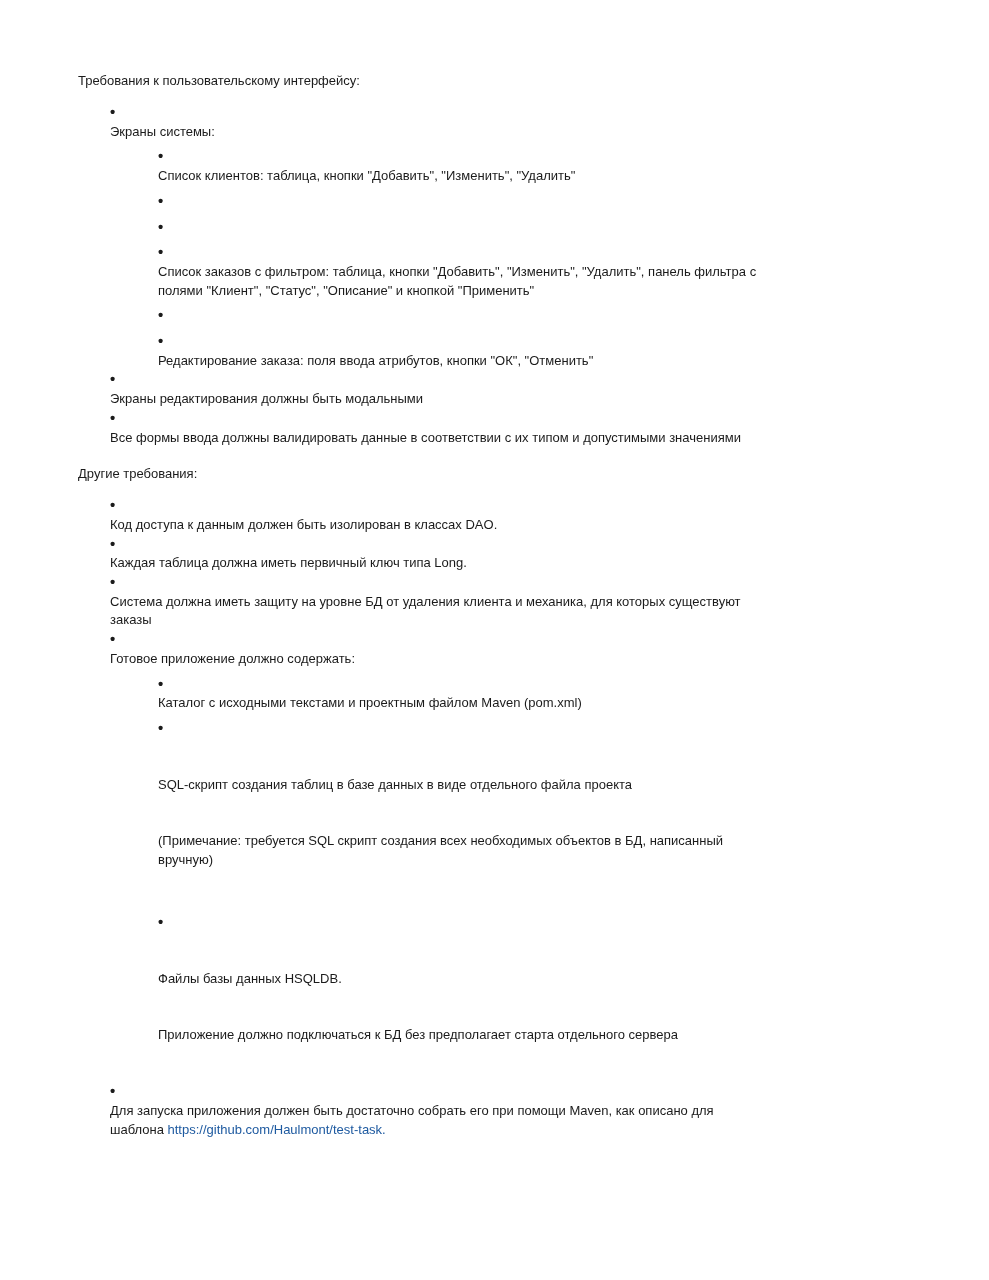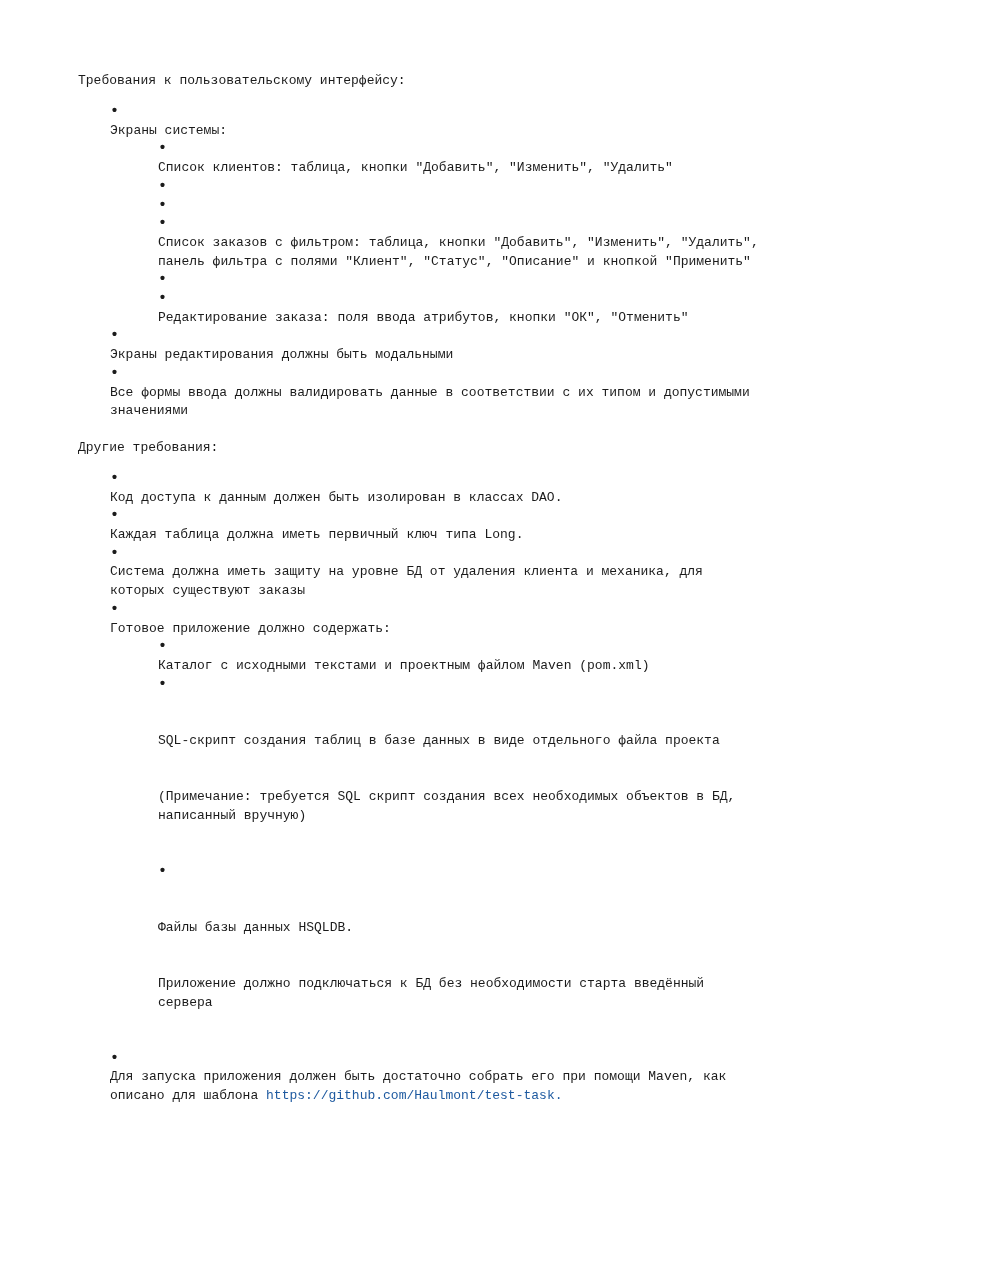--- a/index.html
+++ b/index.html
@@ -13,41 +13,40 @@
     font-family: "Liberation Sans", "DejaVu Sans", sans-serif;
     font-size: 13px;
     color: #1b1b1b;
     -webkit-font-smoothing: antialiased;
   }
   .page {
     box-sizing: border-box;
     width: 843px;
     min-height: 1280px;
     padding: 71px 80px 40px 78px;
-    font-family: Liberation Mono, monospace;
   }
   .heading {
     margin: 0 0 13px 0;
     line-height: 19px;
     white-space: pre-wrap;
   }
   .heading.second {
     margin-top: 17px;
   }
   .list {
     margin: 0 0 0 0;
   }
   .li {
     display: flex;
     align-items: flex-start;
     line-height: 18.7px;
     flex-direction: column;
   }
   .li.l1 { padding-left: 32px; }
-  .li.l2 { padding-left: 80px; }
+  .li.l2 { padding-left: 80px; margin-top: 6px; }
   .dot {
     flex: 0 0 17px;
     width: 17px;
   }
   .dot::before {
     content: "\2022";
     font-weight: 700;
     font-size: 15px;
   }
   .txt {
@@ -132,21 +131,21 @@
       <span class="dot"></span>
       <div class="txt">
         <div class="line">SQL-скрипт создания таблиц в базе данных в виде отдельного файла проекта</div>
         <div class="line">(Примечание: требуется SQL скрипт создания всех необходимых объектов в БД, написанный вручную)</div>
       </div>
     </div>
     <div class="li l2">
       <span class="dot"></span>
       <div class="txt">
         <div class="line">Файлы базы данных HSQLDB.</div>
-        <div class="line">Приложение должно подключаться к БД без необходимости старта введённый сервера</div>
+        <div class="line">Приложение должно подключаться к БД без предполагает старта отдельного сервера</div>
       </div>
     </div>
     <div class="li l1">
       <span class="dot"></span>
       <div class="txt"><span>Для запуска приложения должен быть достаточно собрать его при помощи Maven, как описано для шаблона </span><a class="link" style="color: rgb(30, 90, 160);">https://github.com/Haulmont/test-task.</a></div>
     </div>
   </div>
 
 </div>
 

